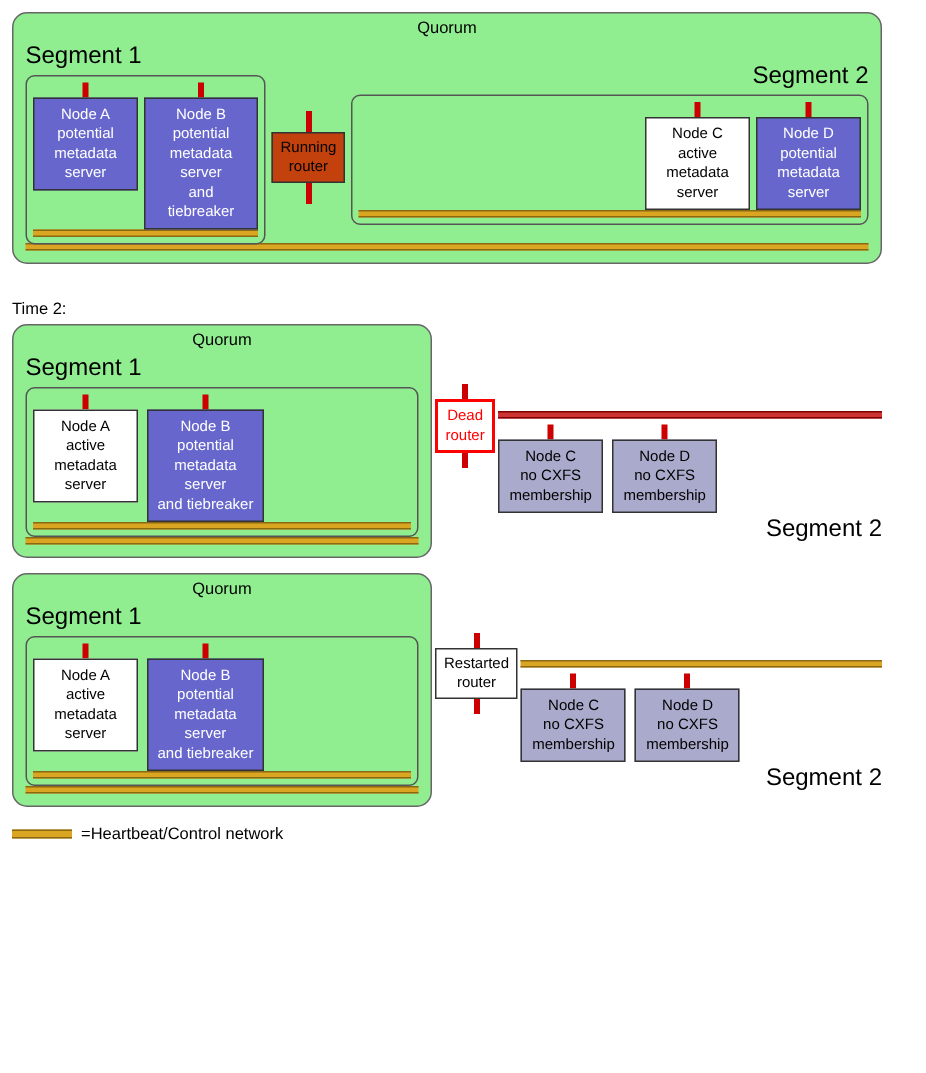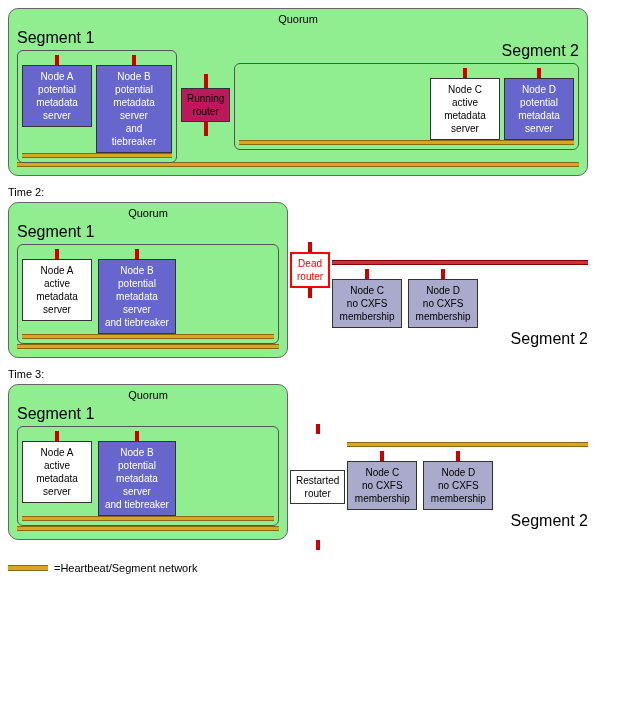--- a/index.html
+++ b/index.html
@@ -55,21 +55,21 @@
       text-align: center;
       padding: 4px 6px;
       font-size: 10px;
       line-height: 1.3;
       min-width: 70px;
     }
 
     
     .router-box {
       border: 1px solid #333;
-      background: #be185d;
+      background: #c2410c;
       text-align: center;
       padding: 3px 5px;
       font-size: 10px;
       line-height: 1.3;
       white-space: nowrap;
     }
     .router-box-red {
       border: 2px solid red;
       background: white;
       text-align: center;
@@ -191,21 +191,21 @@
           </div>
           <div style="height:5px;background:#DAA520;border-top:1px solid #8B6914;border-bottom:1px solid #8B6914;margin-top:0;"></div>
         </div>
       </div>
     </div>
 
     <div style="height:5px;background:#DAA520;border-top:1px solid #8B6914;border-bottom:1px solid #8B6914;margin-top:-5px;"></div>
   </div>
 </div>
 
-<div style="margin-top:10px;">
+<div style="margin-top:24px;">
   <div class="time-label">Time 2:</div>
 
   <div style="display:flex; align-items:flex-start; width:580px;">
 
     <div style="border:1px solid #666; border-radius:10px; background:#90EE90; padding:4px 8px 8px 8px; width:280px;">
       <div class="quorum-label">Quorum</div>
       <div class="segment-label">Segment 1</div>
       <div style="border:1px solid #555;border-radius:6px;padding:4px;background:#90EE90;">
         <div style="display:flex;align-items:flex-start;">
           <div style="display:flex;flex-direction:column;align-items:center;margin-right:6px;">
@@ -263,21 +263,20 @@
         </div>
       </div>
       <div style="display:flex;justify-content:flex-end;margin-top:2px;">
         <div class="segment-label">Segment 2</div>
       </div>
     </div>
   </div>
 </div>
 
 <div style="margin-top:10px;">
-  <div class="time-label">Time 3:</div>
 
   <div style="display:flex; align-items:flex-start; width:580px;">
 
     <div style="border:1px solid #666; border-radius:10px; background:#90EE90; padding:4px 8px 8px 8px; width:280px;">
       <div class="quorum-label">Quorum</div>
       <div class="segment-label">Segment 1</div>
       <div style="border:1px solid #555;border-radius:6px;padding:4px;background:#90EE90;">
         <div style="display:flex;align-items:flex-start;">
           <div style="display:flex;flex-direction:column;align-items:center;margin-right:6px;">
             <div style="width:4px;height:10px;background:#cc0000;"></div>
@@ -297,21 +296,21 @@
               <div>server</div>
               <div>and tiebreaker</div>
             </div>
           </div>
         </div>
         <div style="height:5px;background:#DAA520;border-top:1px solid #8B6914;border-bottom:1px solid #8B6914;"></div>
       </div>
       <div style="height:5px;background:#DAA520;border-top:1px solid #8B6914;border-bottom:1px solid #8B6914;margin-top:0;"></div>
     </div>
 
-    <div style="display:flex;flex-direction:column;align-items:center;margin:0 2px;margin-top:40px;gap:36px;">
+    <div style="display:flex;flex-direction:column;align-items:center;margin:0 2px;margin-top:40px;">
       <div style="width:4px;height:10px;background:#cc0000;"></div>
       <div class="router-box-restart">Restarted<br>router</div>
       <div style="width:4px;height:10px;background:#cc0000;"></div>
     </div>
 
     <div style="flex:1; display:flex; flex-direction:column; margin-top:40px;">
 
       <div style="height:5px;background:#DAA520;border-top:1px solid #8B6914;border-bottom:1px solid #8B6914;margin-top:18px;"></div>
       <div style="display:flex;align-items:flex-start;margin-top:4px;">
 
@@ -335,14 +334,14 @@
       </div>
       <div style="display:flex;justify-content:flex-end;margin-top:2px;">
         <div class="segment-label">Segment 2</div>
       </div>
     </div>
   </div>
 </div>
 
 <div class="legend" style="margin-top:12px;">
   <div class="legend-line"></div>
-  <span>=Heartbeat/Segment network</span>
+  <span>=Heartbeat/Control network</span>
 </div>
 
 </body></html>

